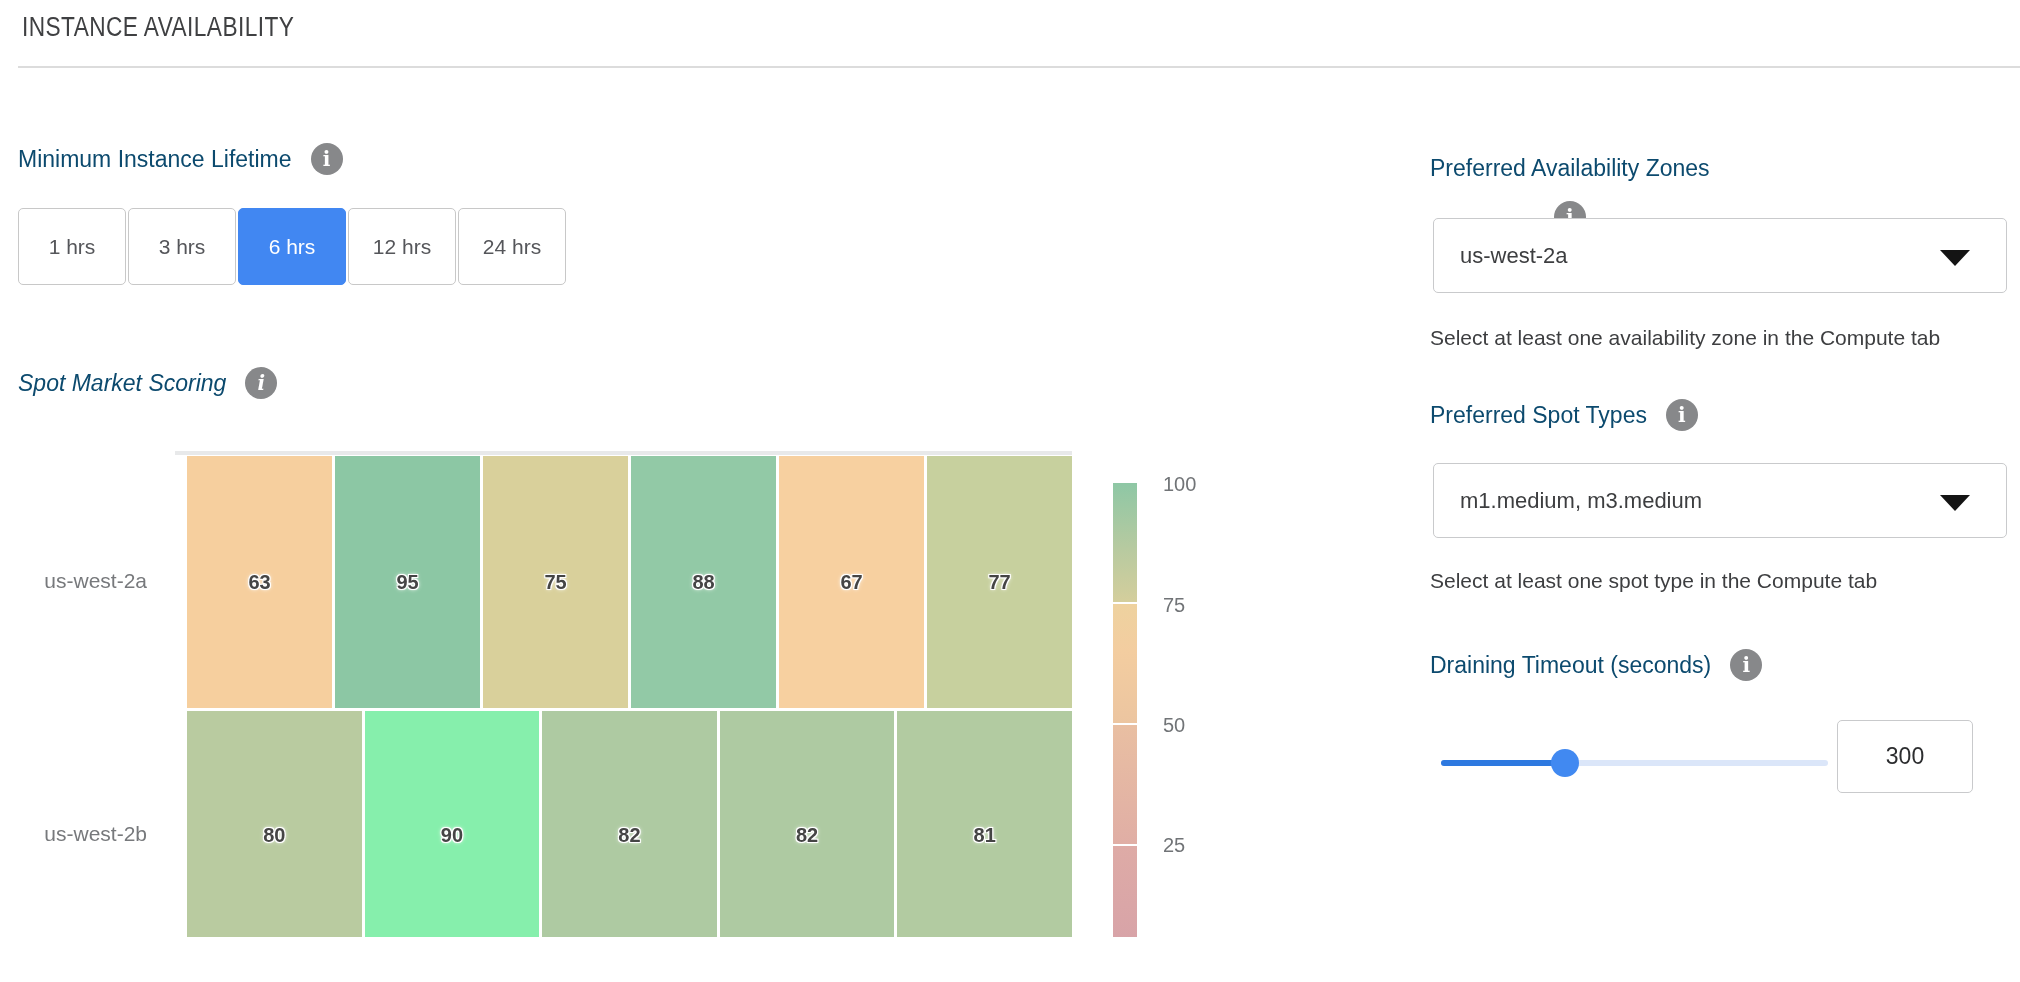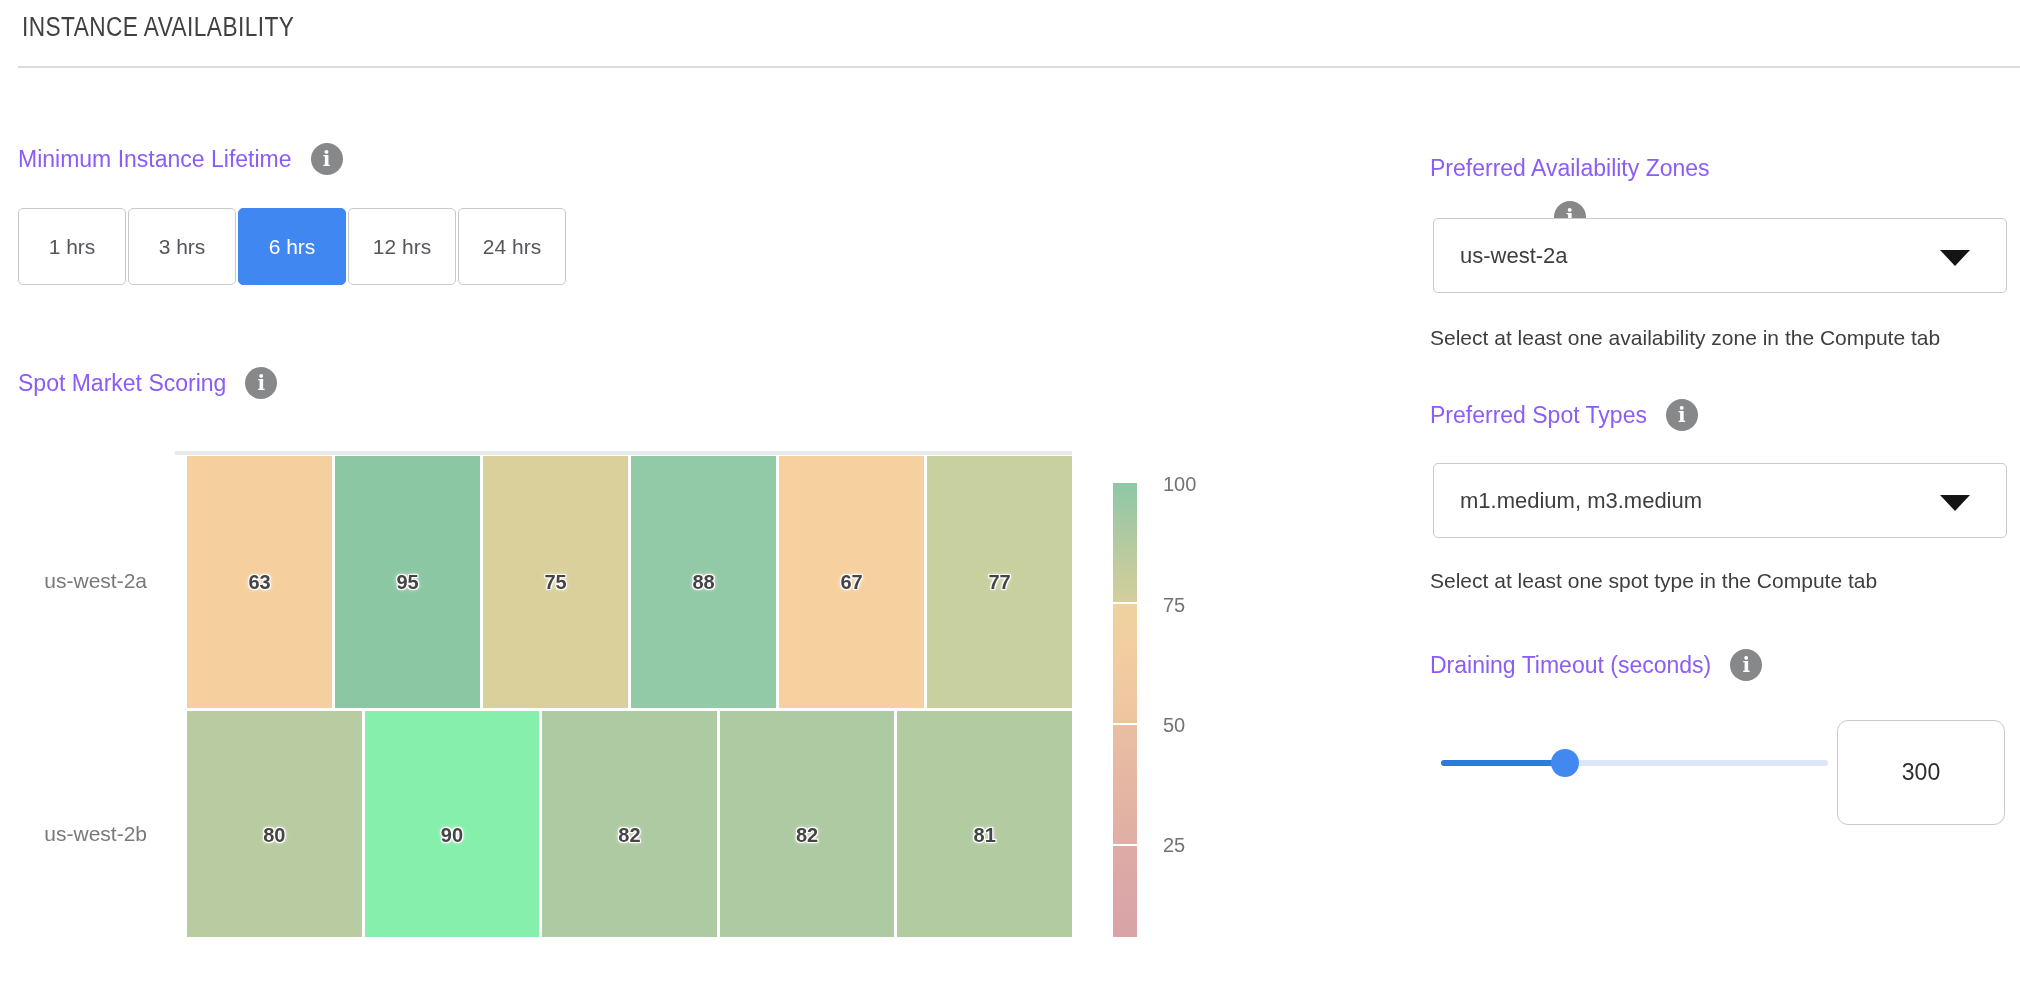--- a/index.html
+++ b/index.html
@@ -11,29 +11,29 @@
   
   .page-title {
     position:absolute; left:22px; top:12px; font-size:27px; color:#3f4042;
     transform:scaleX(0.84); transform-origin:left center; white-space:nowrap;
     letter-spacing:0.5px;
   }
   .divider { position:absolute; left:18px; right:0; top:66px; height:2px; background:#dcdcdc; }
 
   
   .field-label { position:absolute; display:flex; align-items:center; gap:19px; }
-  .field-label .txt { font-size:23px; color:#8b5cf6; white-space:nowrap; }
+  .field-label .txt { font-size:23px; color:#0c4a6e; white-space:nowrap; }
   .info-icon {
     width:32px; height:32px; border-radius:50%; background:#87888a; color:#fff;
     display:flex; align-items:center; justify-content:center;
     font-family:"DejaVu Serif", serif; font-weight:bold; font-size:20px; line-height:1;
     cursor:pointer; flex:0 0 auto;
   }
   .lbl-mil { left:18px; top:143px; }
-  .lbl-sms { left:18px; top:367px; }
+  .lbl-sms { left:18px; top:367px;font-style:italic; }
   .lbl-paz { left:1430px; top:155px;flex-direction:column; }
   .lbl-pst { left:1430px; top:399px; }
   .lbl-dt  { left:1430px; top:649px; }
 
   
   .btn-group { position:absolute; left:18px; top:208px; display:flex; gap:2px; }
   .seg-btn {
     width:108px; height:77px; background:#fff; border:1px solid #c8c8c8; border-radius:5px;
     font-family:"Liberation Sans", sans-serif; font-size:21px; color:#55565a;
     display:flex; align-items:center; justify-content:center; cursor:pointer; padding:0;
@@ -97,23 +97,23 @@
 
   
   .slider { position:absolute; left:1441px; top:760px; width:387px; height:6px;
             border-radius:3px; background:#dbe6f9; cursor:pointer; }
   .slider-fill { position:absolute; left:0; top:0; height:6px; width:124px;
                  border-radius:3px; background:#2e79e0; }
   .slider-thumb { position:absolute; left:110px; top:-11px; width:28px; height:28px;
                   border-radius:50%; background:#4189f1; cursor:grab; }
   .num-input {
     position:absolute; left:1837px; top:720px; width:134px; height:71px;
-    border:1px solid #c9cacc; border-radius:11px; background:#fff;
+    border:1px solid #c9cacc; border-radius:5px; background:#fff;
     font-family:"Liberation Sans", sans-serif; font-size:23px; color:#2c2d2f;
-    text-align:center; box-sizing:content-box; padding:16px; outline:none;
+    text-align:center; box-sizing:content-box; padding:0; outline:none;
   }
 </style>
 </head>
 <body>
 
 <div id="screen">
 
   <div class="page-title">INSTANCE AVAILABILITY</div>
   <div class="divider"></div>
 

